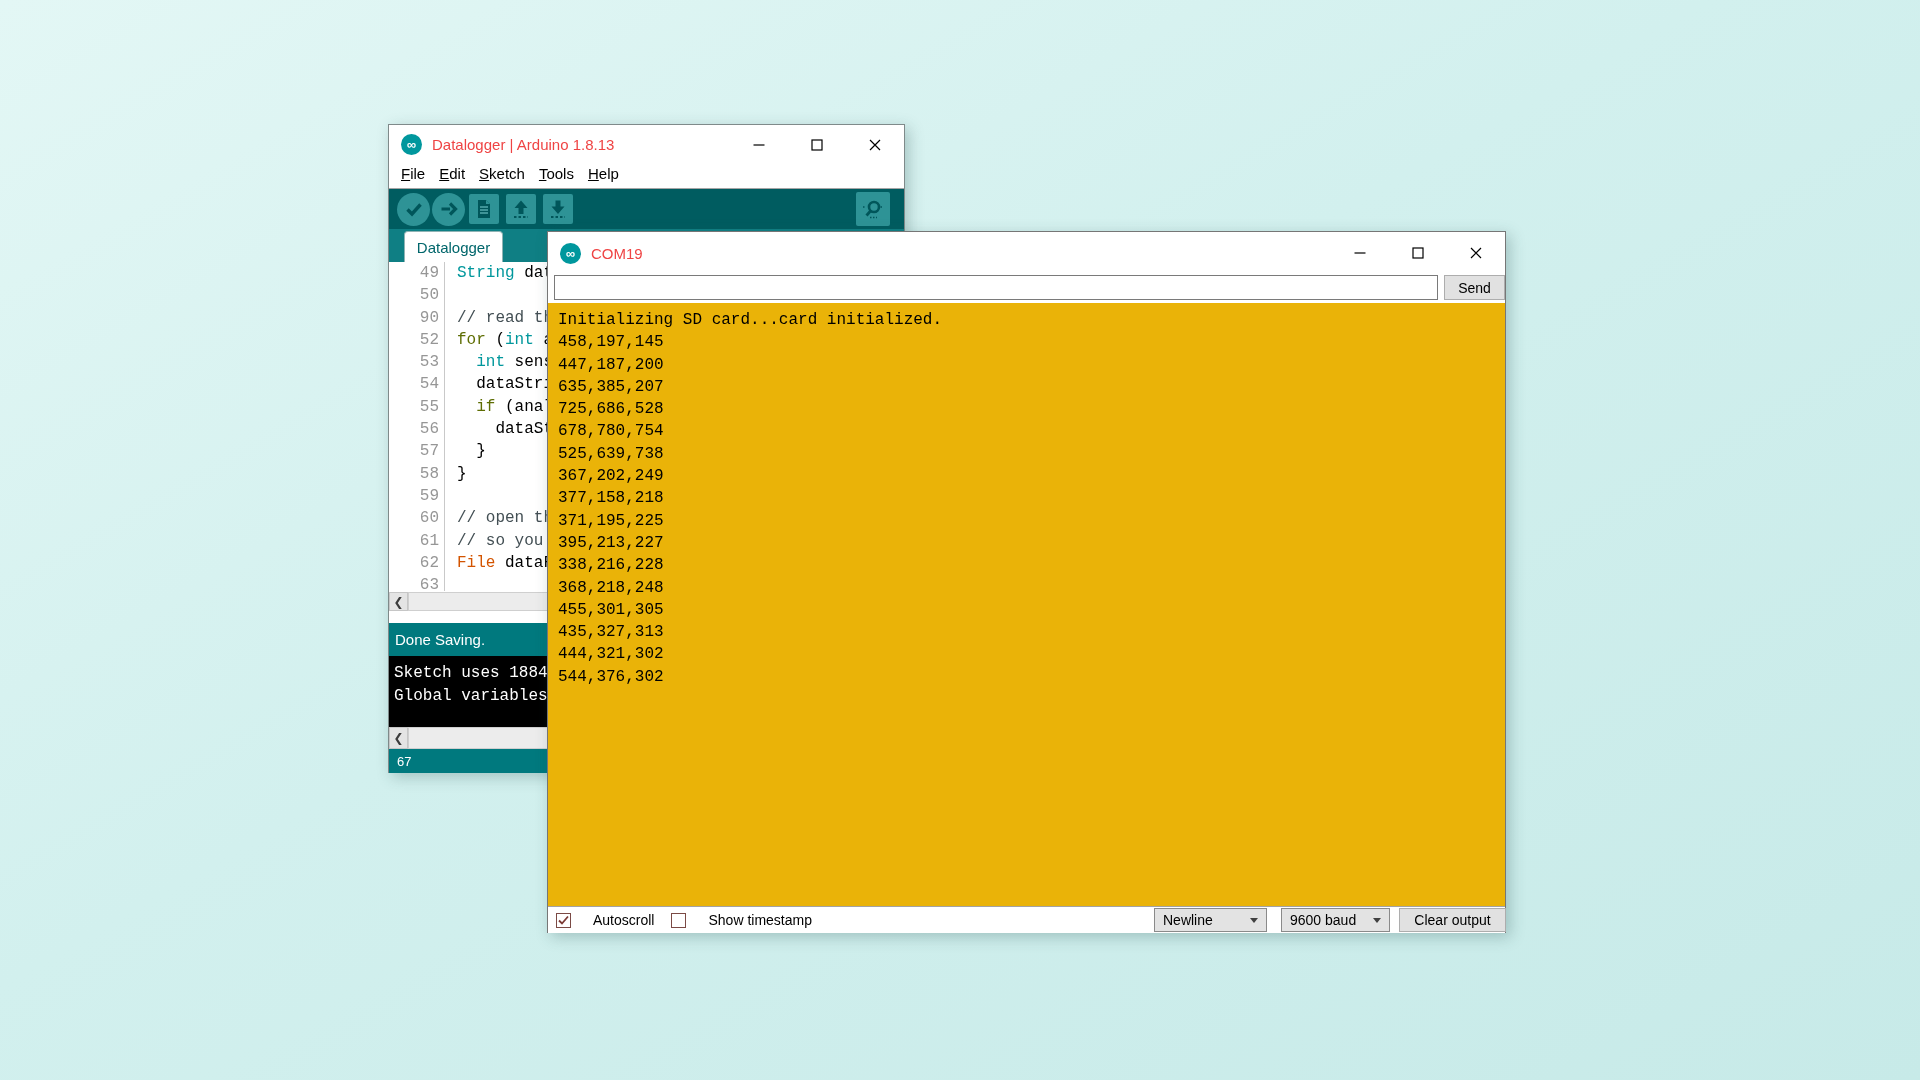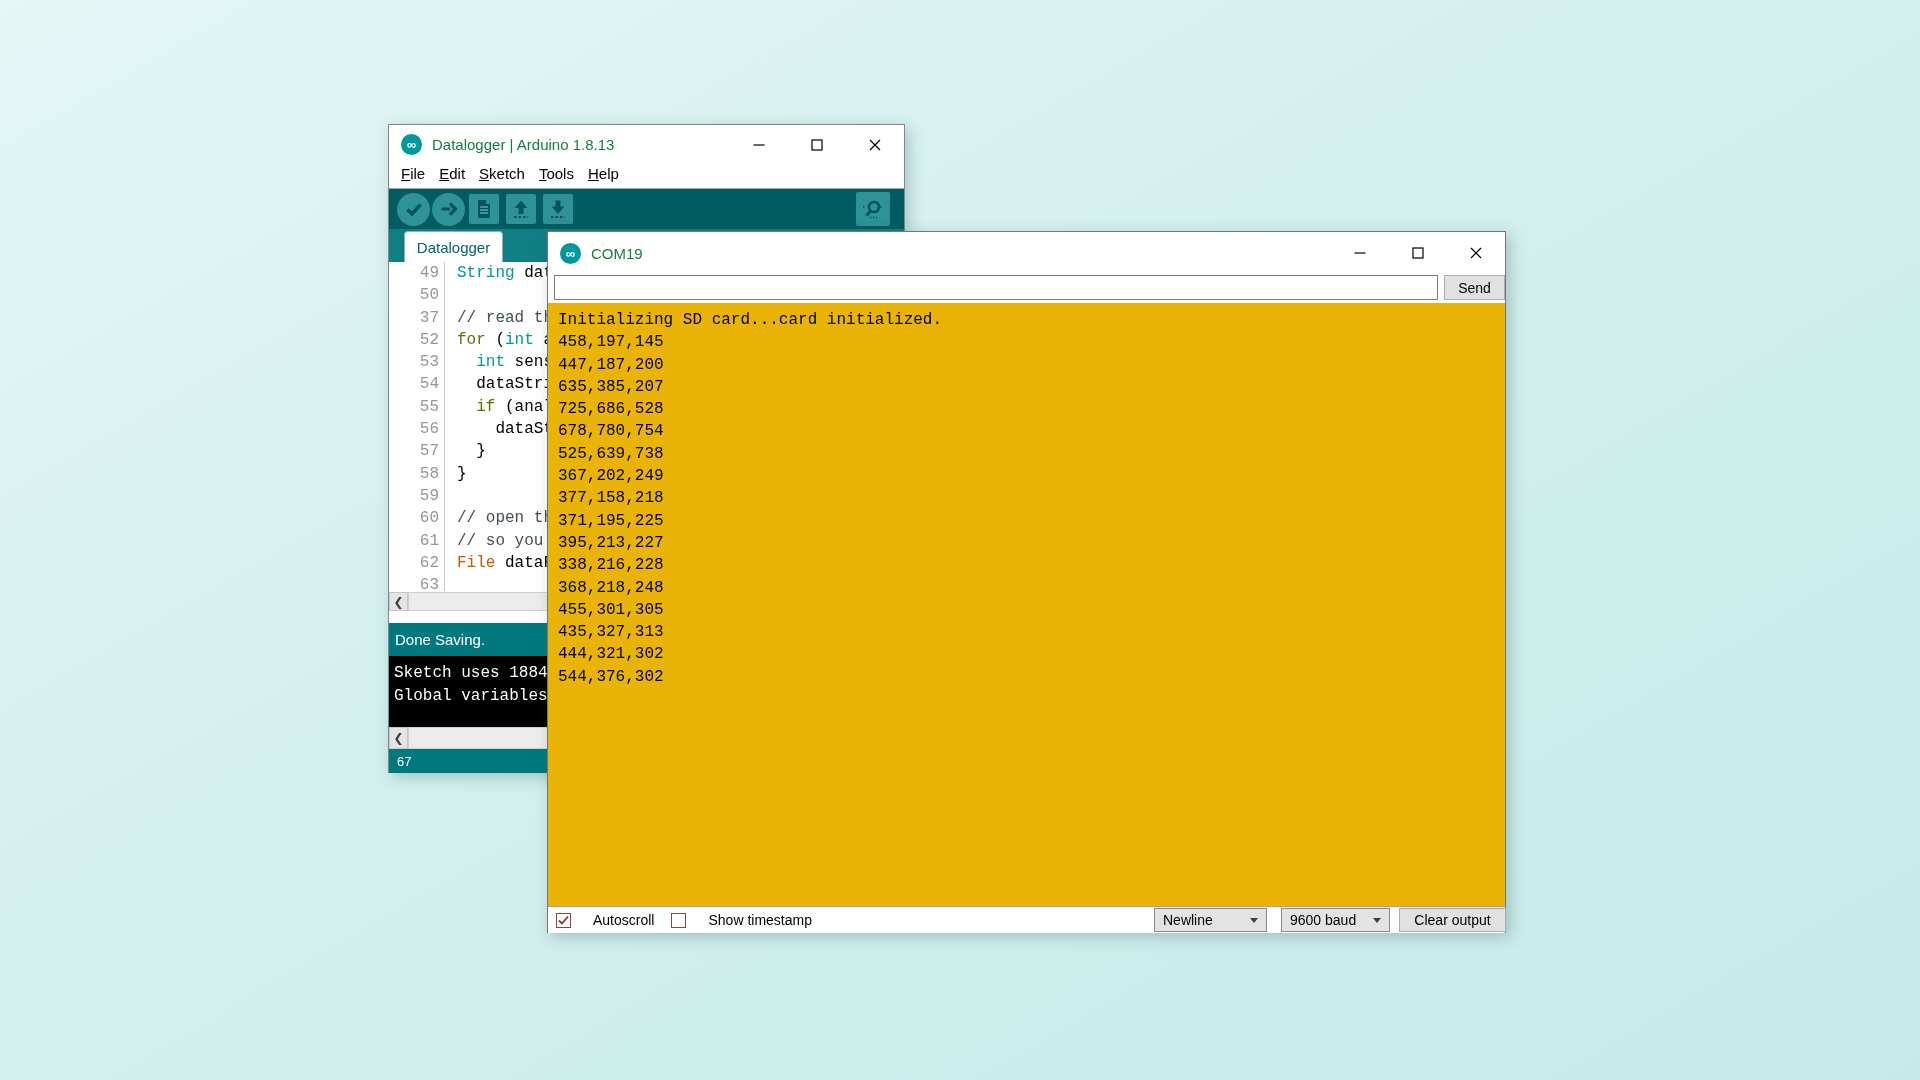--- a/index.html
+++ b/index.html
@@ -11,21 +11,21 @@
   }
   .window { position:absolute; background:#fff; border:1px solid #7f8a8a;
             box-shadow:4px 4px 14px rgba(40,80,80,.28); }
 
   
   #ide { left:388px; top:124px; width:517px; height:649px; z-index:10; }
   .titlebar { height:39px; display:flex; align-items:center; background:#fff; position:relative; }
   .app-logo { width:21px; height:21px; border-radius:50%; background:#00979d; color:#fff;
               display:flex; align-items:center; justify-content:center;
               font-size:13px; font-weight:bold; margin:0 10px 0 12px; flex:0 0 auto; }
-  .title-text { font-size:15px; color:#15803d; white-space:nowrap; }
+  .title-text { font-size:15px; color:#ef4444; white-space:nowrap; }
   .win-controls { position:absolute; right:14px; top:0; height:100%; display:flex; align-items:center; gap:28px; }
   .wc { width:30px; height:26px; display:flex; align-items:center; justify-content:center; cursor:pointer; }
   .menubar { height:25px; display:flex; align-items:flex-start; padding-left:5px;
              border-bottom:1px solid #a5a5a5; background:#fff; }
   .menu-item { font-size:15px; color:#000; padding:1px 7px; cursor:default; }
   .toolbar { height:40px; background:#005c60; display:flex; align-items:center; position:relative; }
   .tbtn { width:33px; height:33px; background:#2e9396; display:flex; align-items:center;
           justify-content:center; cursor:pointer; }
   .tbtn.round { border-radius:50%; }
   .tbtn.sq { width:30px; height:30px; border-radius:2px; }
@@ -178,21 +178,21 @@
     </span>
   </div>
 
   <div class="tabstrip">
     <span class="tab">Datalogger</span>
   </div>
 
   <div class="editor" id="editor">
       <div class="code-row"><span class="gutter-num">49</span><span class="code-text"><span class="tk-ty">String</span><span class="tk-pl"> dataString = "";</span></span></div>
       <div class="code-row"><span class="gutter-num">50</span><span class="code-text"></span></div>
-      <div class="code-row"><span class="gutter-num">37</span><span class="code-text"><span class="tk-cm">// read three sensors and append to the string:</span></span></div>
+      <div class="code-row"><span class="gutter-num">90</span><span class="code-text"><span class="tk-cm">// read three sensors and append to the string:</span></span></div>
       <div class="code-row"><span class="gutter-num">52</span><span class="code-text"><span class="tk-kw">for</span><span class="tk-pl"> (</span><span class="tk-ty">int</span><span class="tk-pl"> analogPin = 0; analogPin &lt; 3; analogPin++) {</span></span></div>
       <div class="code-row"><span class="gutter-num">53</span><span class="code-text"><span class="tk-pl">  </span><span class="tk-ty">int</span><span class="tk-pl"> sensor = </span><span class="tk-fn">analogRead</span><span class="tk-pl">(analogPin);</span></span></div>
       <div class="code-row"><span class="gutter-num">54</span><span class="code-text"><span class="tk-pl">  dataString += </span><span class="tk-ty">String</span><span class="tk-pl">(sensor);</span></span></div>
       <div class="code-row"><span class="gutter-num">55</span><span class="code-text"><span class="tk-pl">  </span><span class="tk-kw">if</span><span class="tk-pl"> (analogPin &lt; 2) {</span></span></div>
       <div class="code-row"><span class="gutter-num">56</span><span class="code-text"><span class="tk-pl">    dataString += ",";</span></span></div>
       <div class="code-row"><span class="gutter-num">57</span><span class="code-text"><span class="tk-pl">  }</span></span></div>
       <div class="code-row"><span class="gutter-num">58</span><span class="code-text"><span class="tk-pl">}</span></span></div>
       <div class="code-row"><span class="gutter-num">59</span><span class="code-text"></span></div>
       <div class="code-row"><span class="gutter-num">60</span><span class="code-text"><span class="tk-cm">// open the file. note that only one file can be open at a time,</span></span></div>
       <div class="code-row"><span class="gutter-num">61</span><span class="code-text"><span class="tk-cm">// so you have to close this one before opening another.</span></span></div>

